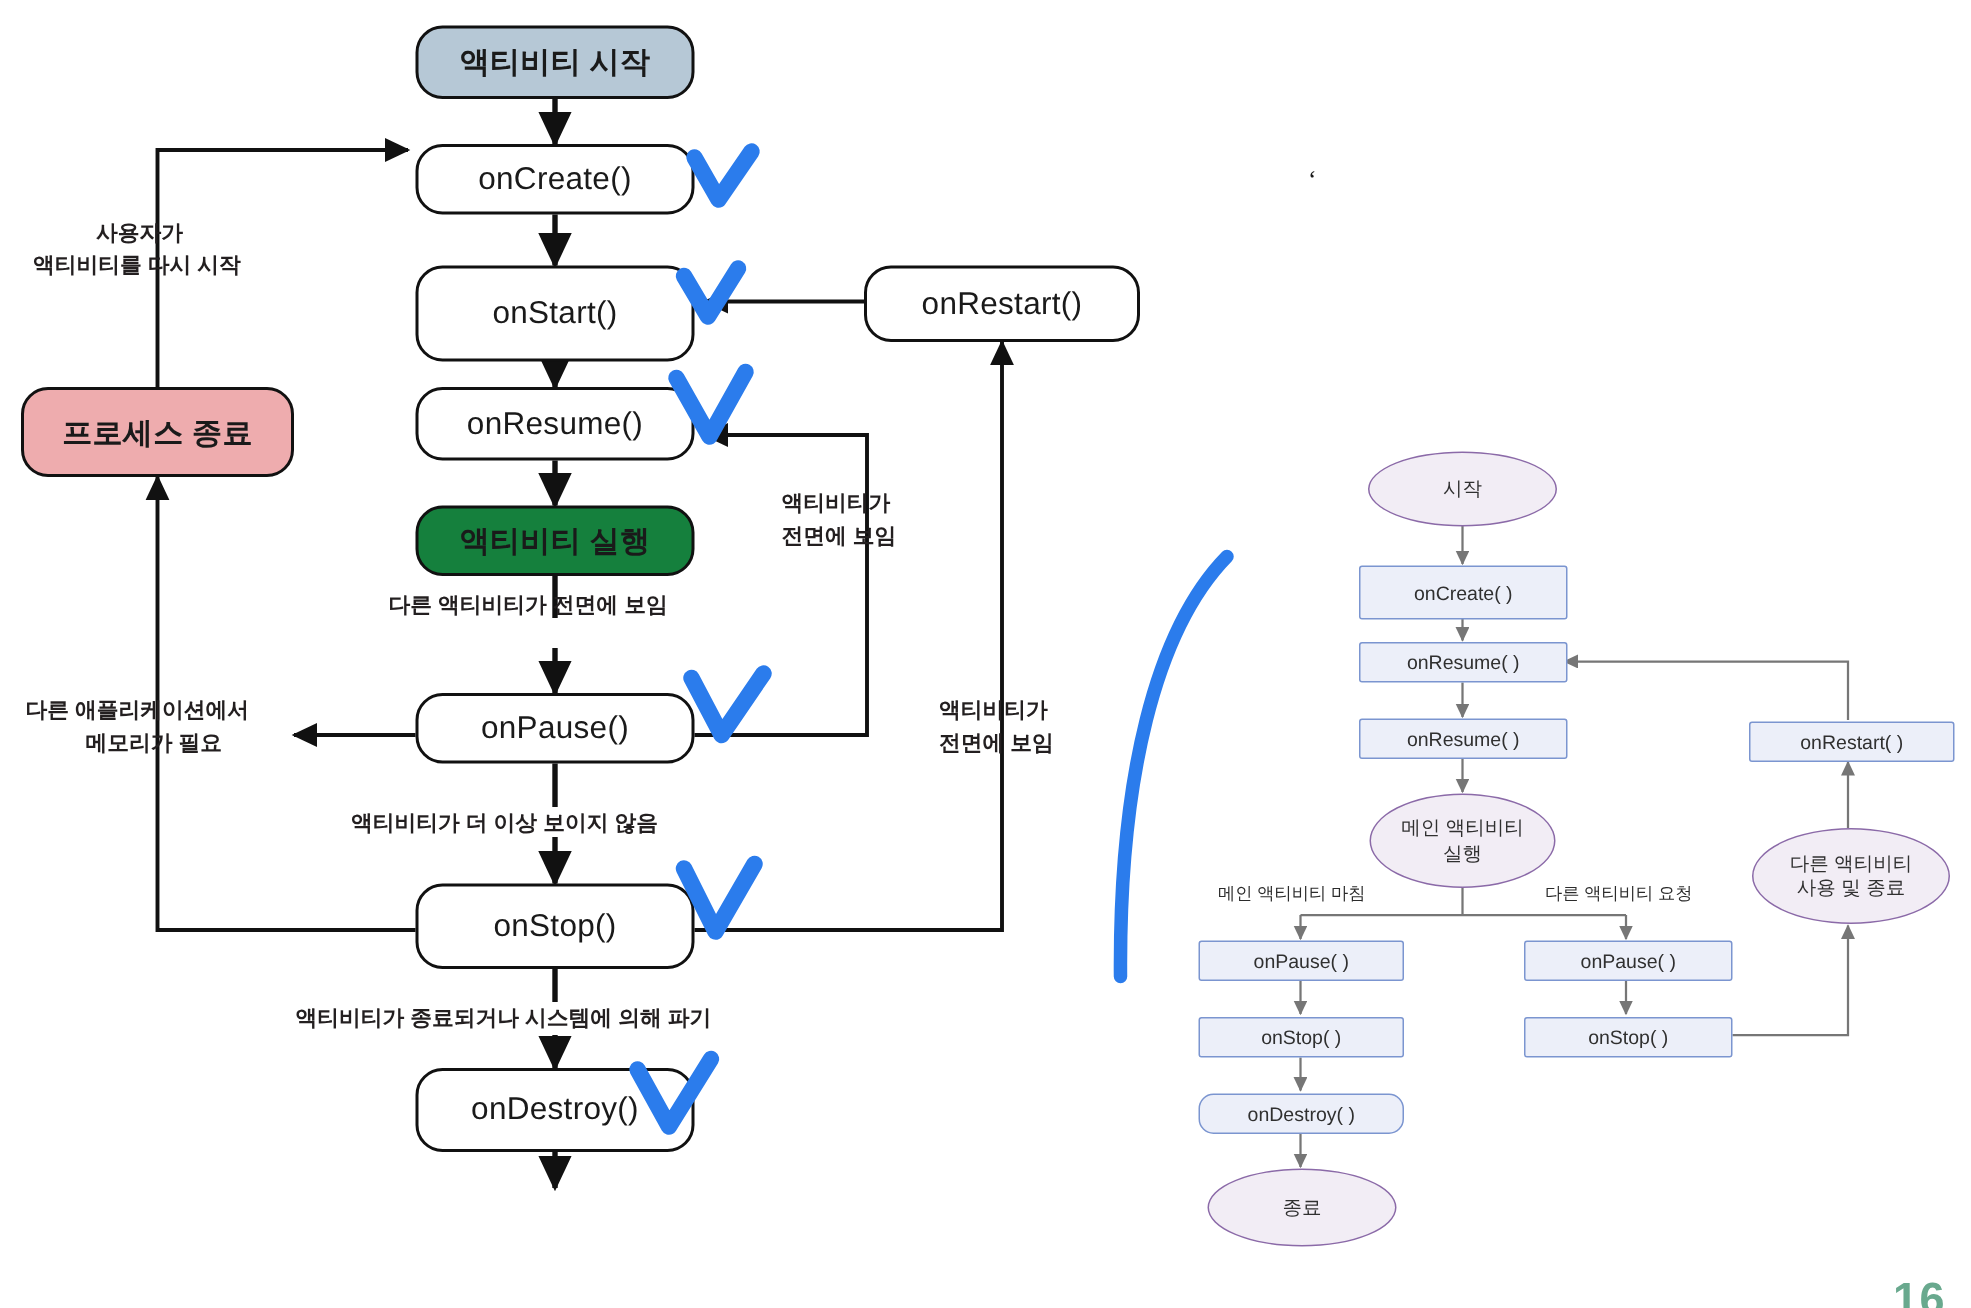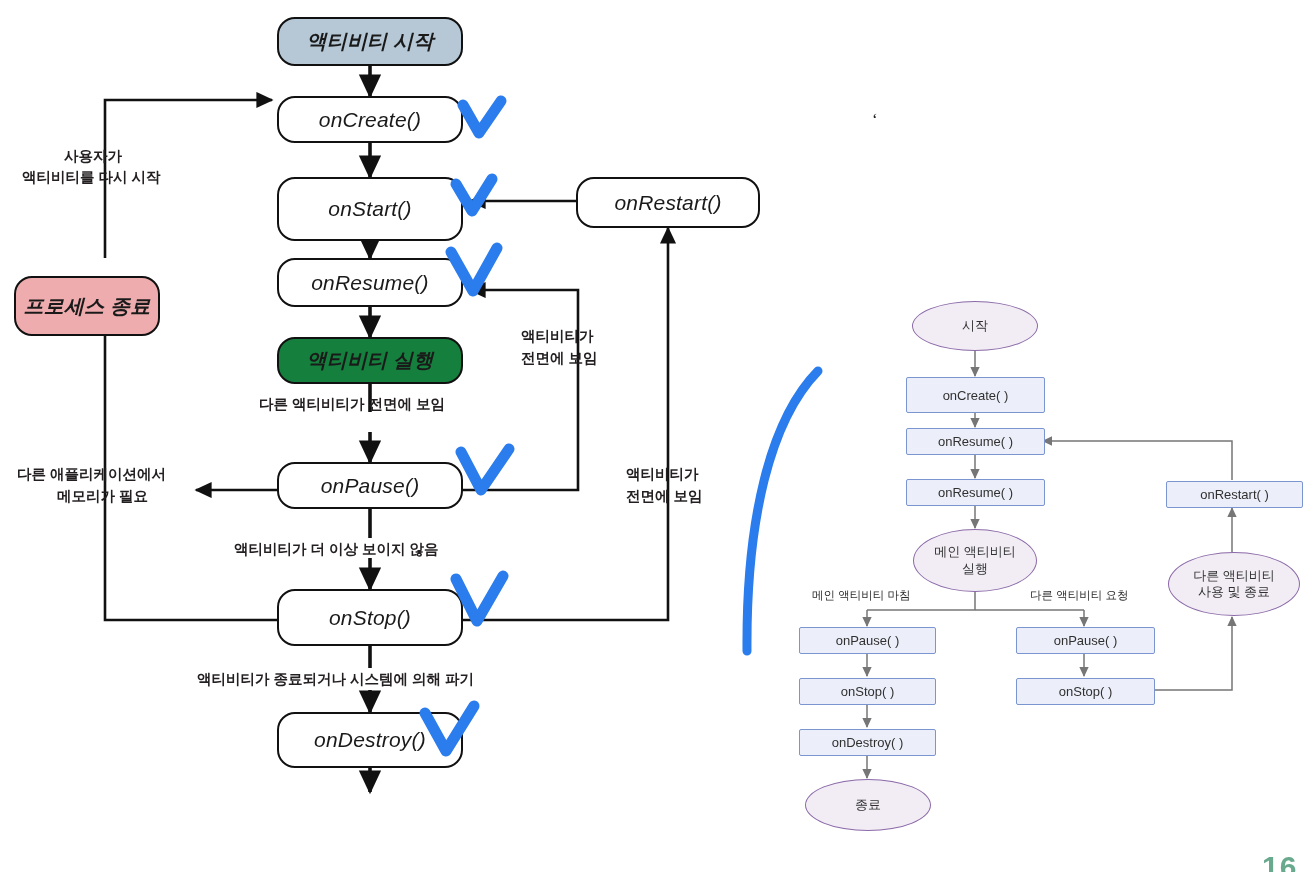--- a/index.html
+++ b/index.html
@@ -10,21 +10,20 @@
     font-family:"Liberation Sans","DejaVu Sans",sans-serif;
     overflow:hidden;
     position:relative;
   }
   #canvas{position:absolute;left:0;top:0;width:1314px;height:872px;}
   .node{
     position:absolute;
     box-sizing:border-box;
     display:flex;align-items:center;justify-content:center;
     text-align:center;
-    font-style:italic;
   }
   
   .lnode{
     border:2.5px solid #111111;
     border-radius:18px;
     background:#ffffff;
     font-size:21px;
     color:#1a1a1a;
     letter-spacing:.2px;
   }
@@ -138,21 +137,21 @@
   <div class="node lnode" style="left:277px;top:96px;width:186px;height:47px;">onCreate()</div>
 
   <div class="node lnode" style="left:277px;top:177px;width:186px;height:64px;">onStart()</div>
 
   <div class="node lnode" style="left:576px;top:177px;width:184px;height:51px;">onRestart()</div>
 
   <div class="node lnode" style="left:277px;top:258px;width:186px;height:49px;">onResume()</div>
 
   <div class="node lnode running terminal" style="left:277px;top:337px;width:186px;height:47px;">액티비티 실행</div>
 
-  <div class="node lnode pink terminal" style="left:14px;top:276px;width:146px;height:60px;">프로세스 종료</div>
+  <div class="node lnode pink terminal" style="left:14px;top:258px;width:182px;height:60px;">프로세스 종료</div>
 
   <div class="node lnode" style="left:277px;top:462px;width:186px;height:47px;">onPause()</div>
 
   <div class="node lnode" style="left:277px;top:589px;width:186px;height:57px;">onStop()</div>
 
   <div class="node lnode" style="left:277px;top:712px;width:186px;height:56px;">onDestroy()</div>
 
 
   <div class="llabel" style="left:64px;top:146px;">사용자가</div>
   <div class="llabel" style="left:22px;top:167px;">액티비티를 다시 시작</div>
@@ -235,21 +234,21 @@
     <span>
       <span>메인 액티비티</span><br>
       <span>실행</span>
     </span>
   </div>
 
   <div class="rbox" style="left:799px;top:627px;width:137px;height:27px;">onPause( )</div>
 
   <div class="rbox" style="left:799px;top:678px;width:137px;height:27px;">onStop( )</div>
 
-  <div class="rbox" style="left:799px;top:729px;width:137px;height:27px;">onDestroy( )</div>
+  <div class="rbox" style="left:799px;top:729px;width:137px;height:27px;border-radius:10px;">onDestroy( )</div>
 
   <div class="rell" style="left:805px;top:779px;width:126px;height:52px;">
     <span>종료</span>
   </div>
 
   <div class="rbox" style="left:1016px;top:627px;width:139px;height:27px;">onPause( )</div>
 
   <div class="rbox" style="left:1016px;top:678px;width:139px;height:27px;">onStop( )</div>
 
   <div class="rbox" style="left:1166px;top:481px;width:137px;height:27px;">onRestart( )</div>

